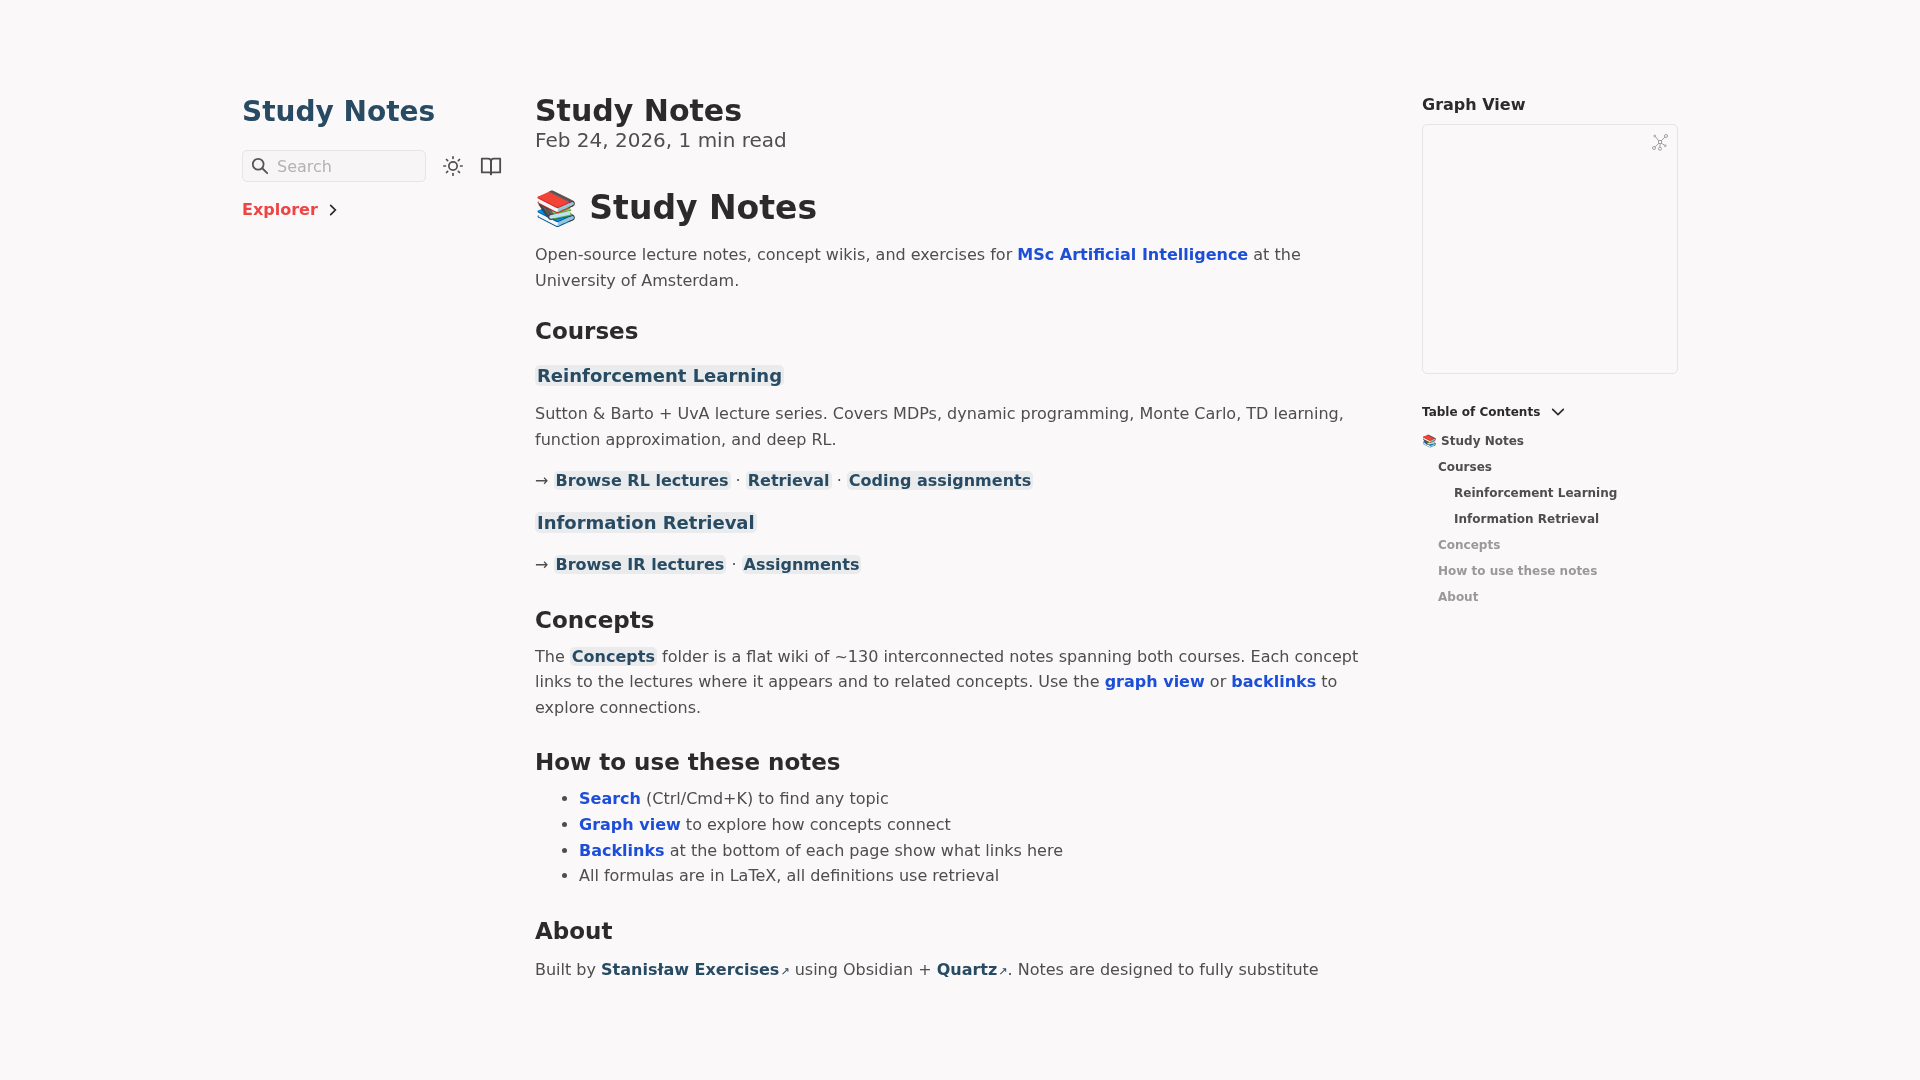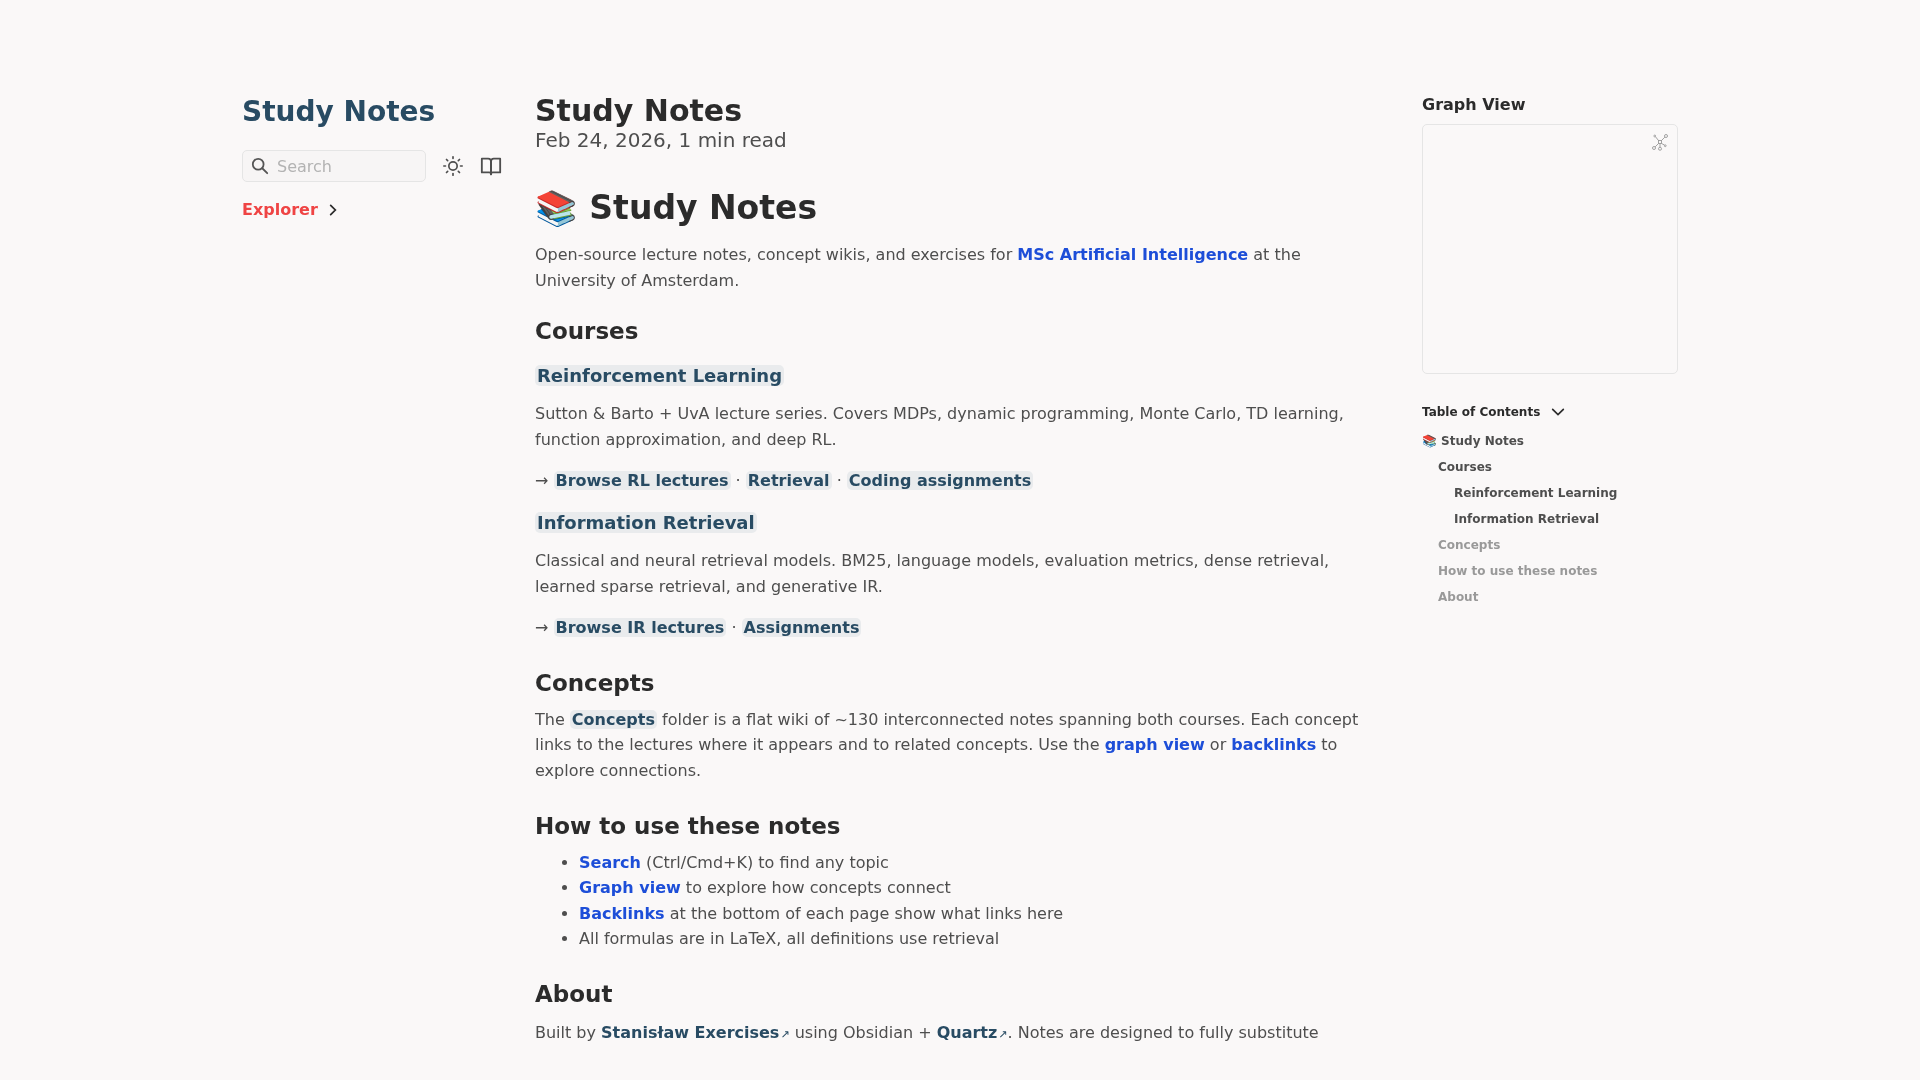--- a/index.html
+++ b/index.html
@@ -115,21 +115,20 @@
   <p style="margin-top:16px">
     <span>→</span>
     <a class="ilink">Browse RL lectures</a>
     <span>·</span>
     <a class="ilink">Retrieval</a>
     <span>·</span>
     <a class="ilink">Coding assignments</a>
   </p>
 
   <h3 style="margin-top:16px"><a class="ilink">Information Retrieval</a></h3>
-  <p style="margin-top:12px">Classical and neural retrieval models. BM25, language models, evaluation metrics, dense retrieval, learned sparse retrieval, and generative IR.</p>
   <p style="margin-top:16px">
     <span>→</span>
     <a class="ilink">Browse IR lectures</a>
     <span>·</span>
     <a class="ilink">Assignments</a>
   </p>
 
   <h2 style="margin-top:26px">Concepts</h2>
   <p style="margin-top:8px"><span>The </span><a class="ilink">Concepts</a><span> folder is a flat wiki of ~130 interconnected notes spanning both courses. Each concept links to the lectures where it appears and to related concepts. Use the </span><b>graph view</b><span> or </span><b>backlinks</b><span> to explore connections.</span></p>
 

